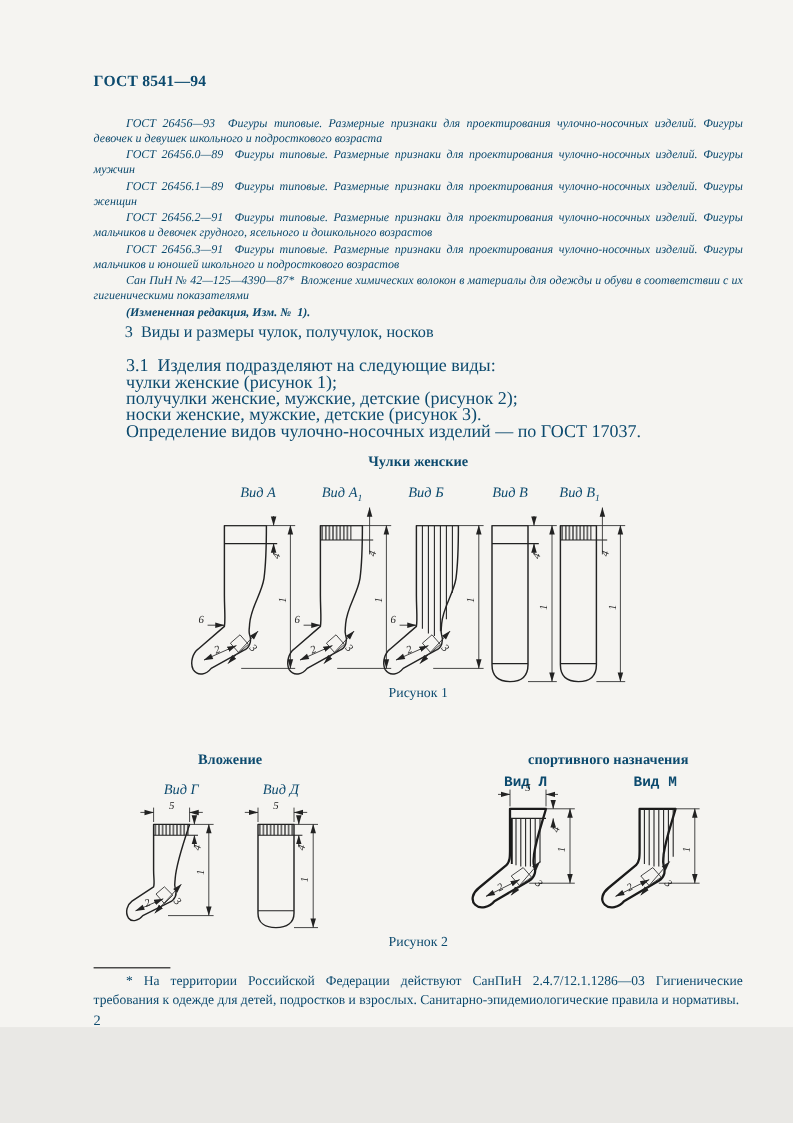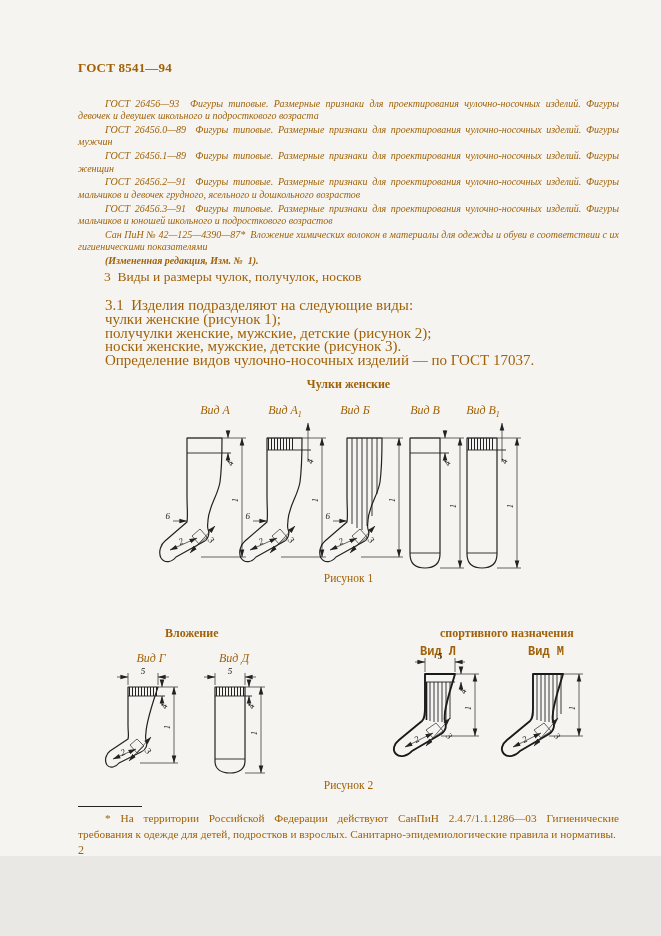--- a/index.html
+++ b/index.html
@@ -1,19 +1,19 @@
 <!DOCTYPE html>
 <html><head>
 <meta charset="utf-8">
 <style>
   * { margin:0; padding:0; box-sizing:border-box; }
   html,body { background:#e9e8e5; }
   .page {
     position:relative; width:661px; height:856px;
-    background:#f5f4f1; color:#a16207;
+    background:#f5f4f1; color:#0c4a6e;
     font-family:"Liberation Serif", serif;
     overflow:hidden;
   }
   .doc-header { position:absolute; left:78px; top:60px; font-weight:bold; font-size:13px; letter-spacing:.2px; }
   .refs { position:absolute; left:78px; top:96px; width:541px; font-size:10px; line-height:12.4px; text-align:justify;font-style:italic; }
   .refs p { text-indent:27px; margin-top:1.5px; }
   .refs p.amend { font-weight:bold; }
   .sec-heading { position:absolute; left:104px; top:269px; font-size:13.5px; font-weight:normal; }
   .clause { position:absolute; left:105px; top:299px; width:514px; font-size:15px; line-height:13.8px; }
   .fig-title { position:absolute; left:78px; width:541px; text-align:center; font-weight:bold; font-size:12px; }
@@ -276,16 +276,16 @@
       <text transform="translate(-7,68) rotate(-26)" text-anchor="middle">2</text>
       <path class="dim" d="M1,56 L11,49 L18,57 L8,64 Z"></path>
       <line class="dim" x1="25" y1="44" x2="1" y2="72" marker-start="url(#mS)" marker-end="url(#mE)"></line>
       <text transform="translate(22,64) rotate(46)" text-anchor="middle">3</text>
     </g>
   </svg>
 
   <div class="fig-cap" style="top:779px">Рисунок 2</div>
 
   <div class="footnote-rule"></div>
-  <div class="footnote">* На территории Российской Федерации действуют СанПиН 2.4.7/1.1.1286—03 Гигиенические требования к одежде для детей, подростков и взрослых. Санитарно-эпидемиологические правила и нормативы.</div>
+  <div class="footnote">* На территории Российской Федерации действуют СанПиН 2.4.7/12.1.1286—03 Гигиенические требования к одежде для детей, подростков и взрослых. Санитарно-эпидемиологические правила и нормативы.</div>
   <div class="page-num">2</div>
 
 </div>
 
 </body></html>

